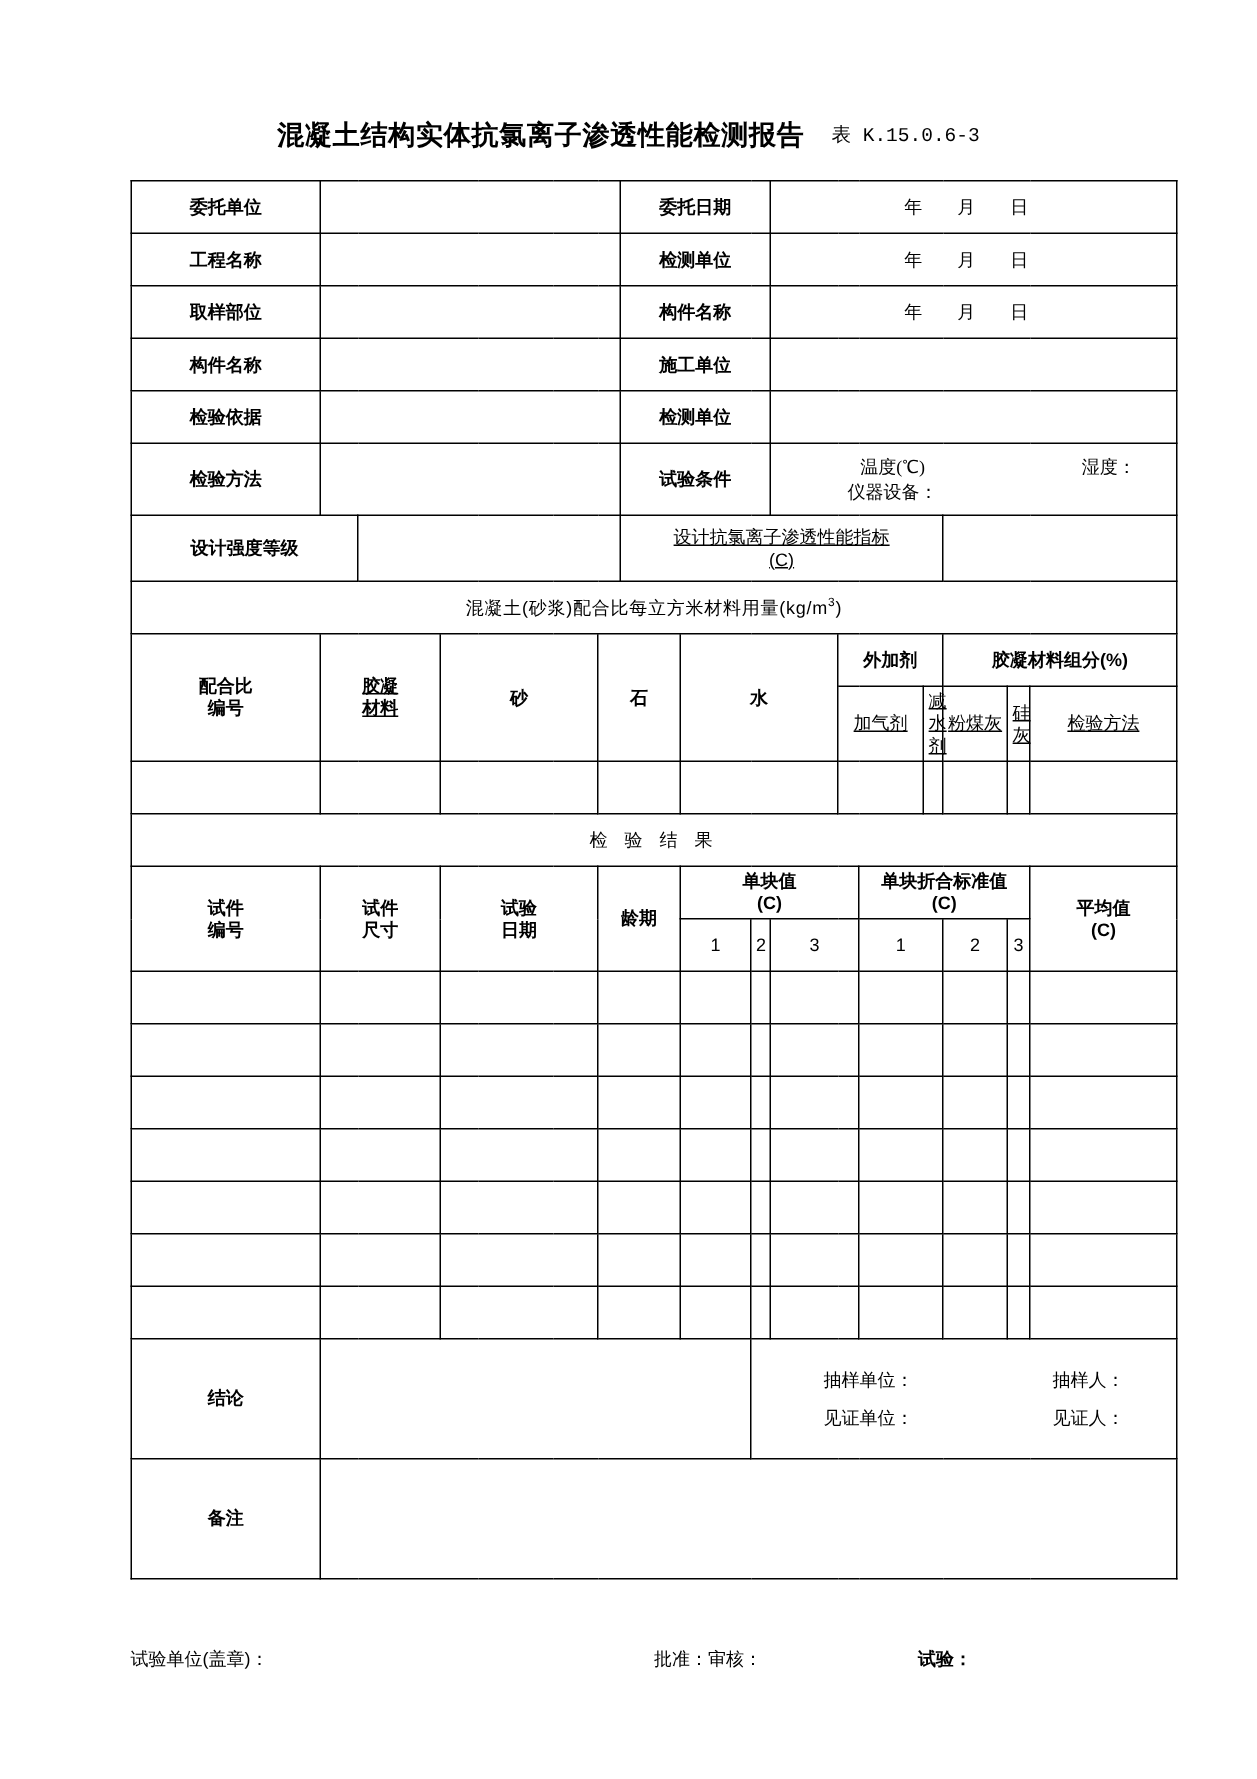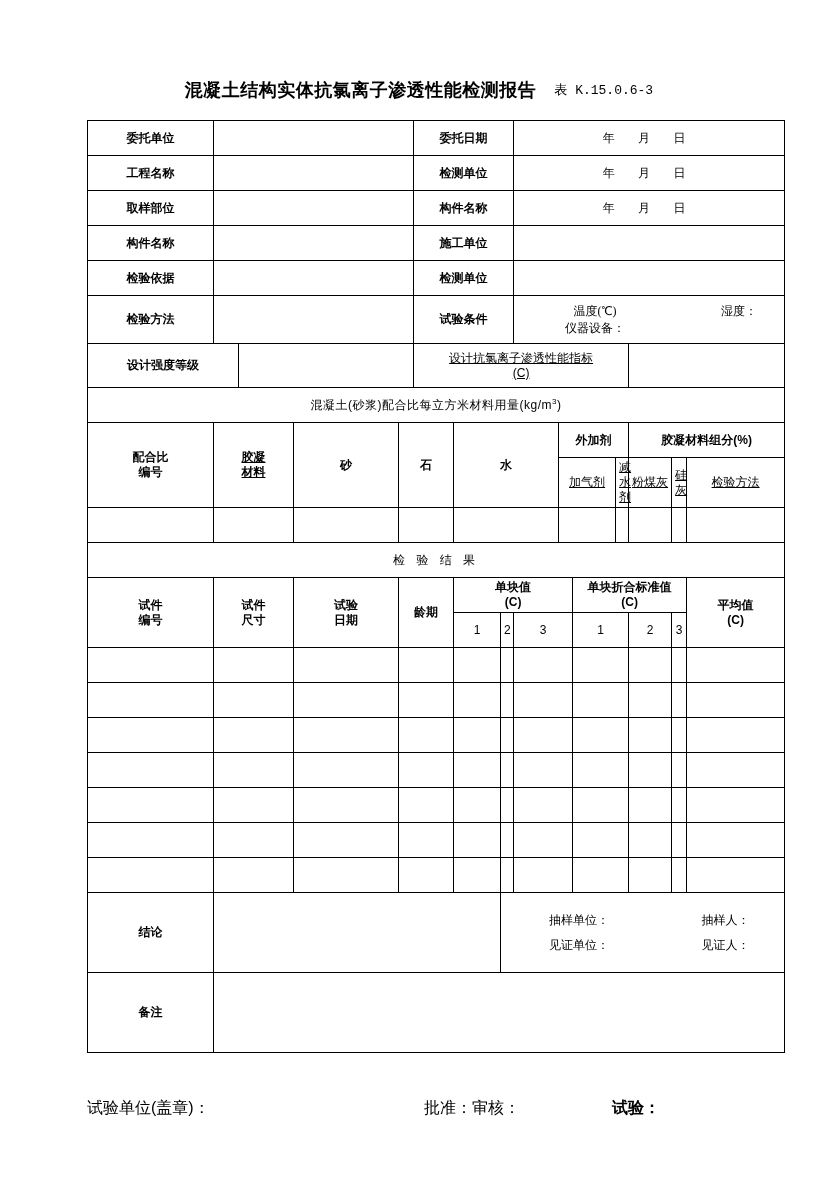--- a/index.html
+++ b/index.html
@@ -93,21 +93,21 @@
     padding: 5px 0;
     gap: 16px;
   }
   .sign-a { width: 150px; }
   .sign-b { flex: 1; }
   .footer {
     position: absolute;
     left: 71px;
     top: 1098px;
     width: 697px;
-    font-size: 16px;
+    font-size: 12px;
     display: flex;
   }
   .footer div:nth-child(1) { width: 220px; padding-left: 16px; }
   .footer div:nth-child(2) { width: 165px; text-align: right; }
   .footer div:nth-child(3) { width: 140px; }
   .footer div:nth-child(4) { width: 140px; font-weight: bold; }
   sup { font-size: 8px; vertical-align: super; }
 </style>
 </head>
 <body>

